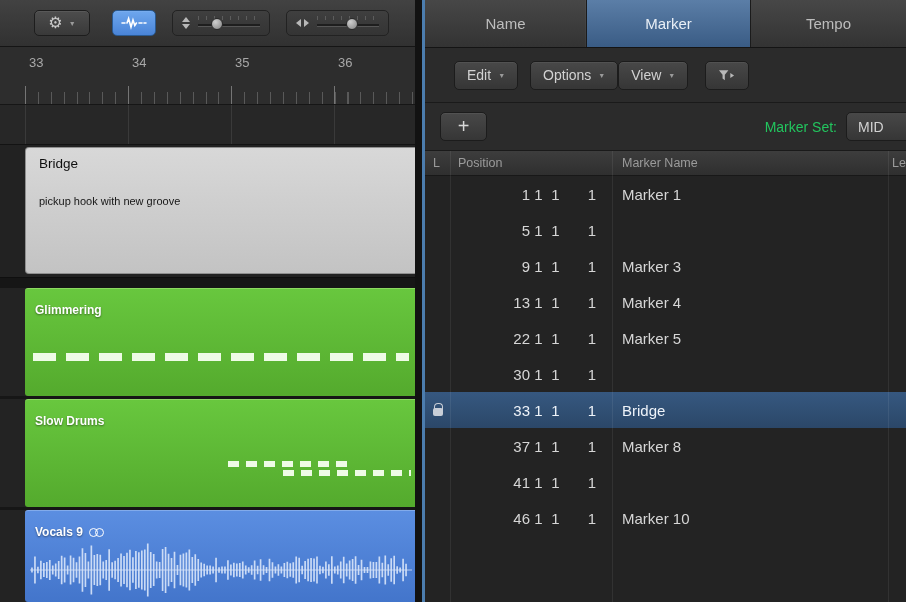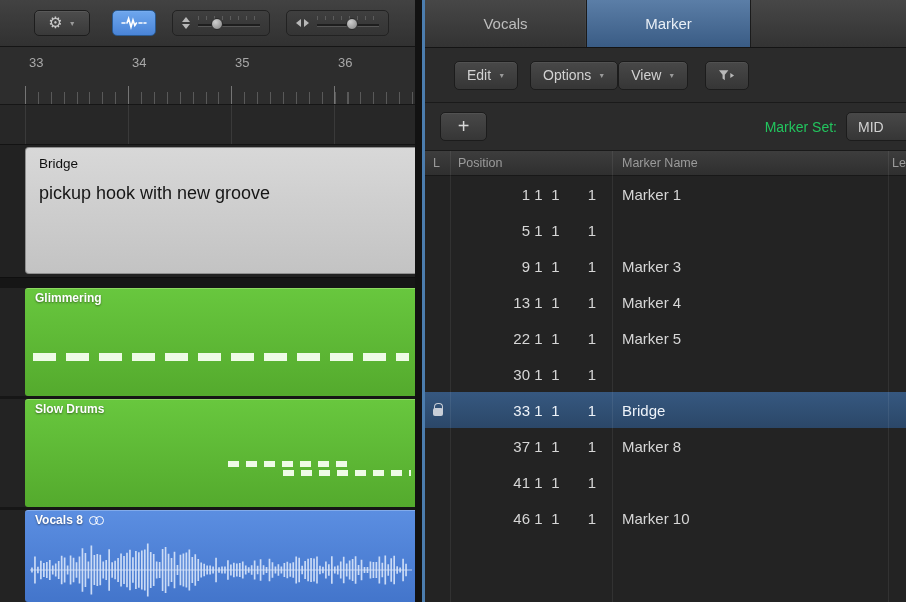--- a/index.html
+++ b/index.html
@@ -48,30 +48,30 @@
 
   .substrip { height:40px; flex:0 0 auto; background:#272727; border-bottom:1px solid #131313; position:relative; }
   .substrip .bar-lines { position:absolute; top:0; bottom:0; left:25px; right:0;
                background:repeating-linear-gradient(90deg,#3a3a3a 0 1px,transparent 1px 103px); }
 
   .marker-lane { height:133px; flex:0 0 auto; background:#222; position:relative; border-bottom:1px solid #0f0f0f; }
   .bridge-region { position:absolute; left:25px; right:0; top:2px; bottom:3px;
                    background:linear-gradient(#d8d8d8,#c3c3c3); border:1px solid #8f8f8f; border-right:none;
                    border-radius:4px 0 0 4px; padding:8px 13px; }
   .bridge-name { font-size:13.5px; color:#0f0f0f; }
-  .bridge-desc { font-size:18px; color:#161616; margin-top:12px; }
+  .bridge-desc { font-size:11px; color:#161616; margin-top:24px; }
 
   .tracks { flex:1; background:#161616; display:flex; flex-direction:column; padding-top:10px; gap:3px; }
   .track-row { position:relative; background:#232323; }
   .tr-1, .tr-2 { height:108px; flex:0 0 auto; }
   .tr-3 { flex:1; }
   .region { position:absolute; left:25px; right:0; top:0; bottom:0; border-radius:3px 0 0 3px; }
   .region.green { background:linear-gradient(#68c73e,#54aa2d); border-top:1px solid #8cda61; }
   .region.blue  { background:linear-gradient(#5b8ee1,#4375cb); border-top:1px solid #82abeb; }
-  .region-name { position:absolute; left:10px; top:2px; font-size:12px; font-weight:bold; color:#fff;
+  .region-name { position:absolute; left:10px; top:14px; font-size:12px; font-weight:bold; color:#fff;
                  text-shadow:0 1px 2px rgba(0,0,0,.45); display:flex; align-items:center; gap:6px; }
   .dashes { position:absolute; background:repeating-linear-gradient(90deg, rgba(246,255,239,.95) 0 23px, transparent 23px 33px); }
   .g-dashes { left:8px; right:6px; top:64px; height:8px; }
   .sd-dashes-a { left:203px; width:120px; top:61px; height:6px;
                  background:repeating-linear-gradient(90deg, rgba(246,255,239,.95) 0 11px, transparent 11px 18px); }
   .sd-dashes-b { left:258px; right:4px; top:70px; height:6px;
                  background:repeating-linear-gradient(90deg, rgba(246,255,239,.95) 0 11px, transparent 11px 18px); }
   .stereo-icon { display:inline-flex; }
   .stereo-icon i { width:9px; height:9px; border:1.5px solid #fff; border-radius:50%; display:block; }
   .stereo-icon i + i { margin-left:-3px; }
@@ -206,42 +206,43 @@
       <div class="track-row tr-2">
         <div class="region green">
           <span class="region-name">Slow Drums</span>
           <div class="dashes sd-dashes-a"></div>
           <div class="dashes sd-dashes-b"></div>
         </div>
       </div>
       <div class="track-row tr-3">
         <div class="region blue">
           <span class="region-name">
-            <span>Vocals 8</span>
+            <span>Vocals 9</span>
             <span class="stereo-icon">
                 <i></i>
                 <i></i>
               </span>
           </span>
           <svg class="wave-svg" viewBox="0 0 386 62" preserveAspectRatio="none">
             <path class="wave-center" d="M0,31 L386,31"></path>
             <path class="wave-spikes" d="M2,28.5L2,33.5M5,17.4L5,44.6M8,27.8L8,34.2M11,21.8L11,40.2M14,24.0L14,38.0M17,23.1L17,38.9M20,21.0L20,41.0M23,26.5L23,35.5M26,24.6L26,37.4M29,22.0L29,40.0M32,16.8L32,45.2M35,18.6L35,43.4M38,26.4L38,35.6M41,16.6L41,45.4M44,18.7L44,43.3M47,23.2L47,38.8M50,17.4L50,44.6M53,9.2L53,52.8M56,13.9L56,48.1M59,22.6L59,39.4M62,6.6L62,55.4M65,16.1L65,45.9M68,15.0L68,47.0M71,15.8L71,46.2M74,22.4L74,39.6M77,20.9L77,41.1M80,10.3L80,51.7M83,23.3L83,38.7M86,21.7L86,40.3M89,19.1L89,42.9M92,14.4L92,47.6M95,16.9L95,45.1M98,13.7L98,48.3M101,10.8L101,51.2M104,18.2L104,43.8M107,12.0L107,50.0M110,13.2L110,48.8M113,11.4L113,50.6M116,10.5L116,51.5M119,4.5L119,57.5M122,13.1L122,48.9M125,15.1L125,46.9M128,22.6L128,39.4M131,23.1L131,38.9M134,9.9L134,52.1M137,8.1L137,53.9M140,14.8L140,47.2M143,19.1L143,42.9M146,12.7L146,49.3M149,25.9L149,36.1M152,15.7L152,46.3M155,14.4L155,47.6M158,13.4L158,48.6M161,10.5L161,51.5M164,17.9L164,44.1M167,15.3L167,46.7M170,20.1L170,41.9M173,23.4L173,38.6M176,24.8L176,37.2M179,26.4L179,35.6M182,26.5L182,35.5M185,27.5L185,34.5M188,18.8L188,43.2M191,28.3L191,33.7M194,27.4L194,34.6M197,27.6L197,34.4M200,21.3L200,40.7M203,25.6L203,36.4M206,23.8L206,38.2M209,24.6L209,37.4M212,24.1L212,37.9M215,22.4L215,39.6M218,26.4L218,35.6M221,28.2L221,33.8M224,26.2L224,35.8M227,21.4L227,40.6M230,26.7L230,35.3M233,20.2L233,41.8M236,26.3L236,35.7M239,28.0L239,34.0M242,19.7L242,42.3M245,23.3L245,38.7M248,27.4L248,34.6M251,25.2L251,36.8M254,27.4L254,34.6M257,24.0L257,38.0M260,22.7L260,39.3M263,24.2L263,37.8M266,23.2L266,38.8M269,17.4L269,44.6M272,18.7L272,43.3M275,26.8L275,35.2M278,22.1L278,39.9M281,19.7L281,42.3M284,19.1L284,42.9M287,19.5L287,42.5M290,17.4L290,44.6M293,26.7L293,35.3M296,27.8L296,34.2M299,22.6L299,39.4M302,25.3L302,36.7M305,17.3L305,44.7M308,27.6L308,34.4M311,26.5L311,35.5M314,22.5L314,39.5M317,17.8L317,44.2M320,24.4L320,37.6M323,21.6L323,40.4M326,19.9L326,42.1M329,17.2L329,44.8M332,26.0L332,36.0M335,20.8L335,41.2M338,27.9L338,34.1M341,28.1L341,33.9M344,22.5L344,39.5M347,23.0L347,39.0M350,22.9L350,39.1M353,17.5L353,44.5M356,23.7L356,38.3M359,16.6L359,45.4M362,25.3L362,36.7M365,19.3L365,42.7M368,16.8L368,45.2M371,27.2L371,34.8M374,28.5L374,33.5M377,19.7L377,42.3M380,24.8L380,37.2"></path>
           </svg>
         </div>
       </div>
     </div>
   </div>
 
   <div class="divider"></div>
 
   <div class="right-panel">
 
     <div class="tabs">
-      <div class="tab">Vocals</div>
+      <div class="tab">Name</div>
       <div class="tab selected">Marker</div>
+      <div class="tab tab-last">Tempo</div>
     </div>
 
     <div class="menubar">
       <div class="menu-btn">
         <span>Edit</span>
         <span class="dd-arrow">▼</span>
       </div>
       <div class="menu-btn mb-gap1">
         <span>Options</span>
         <span class="dd-arrow">▼</span>

